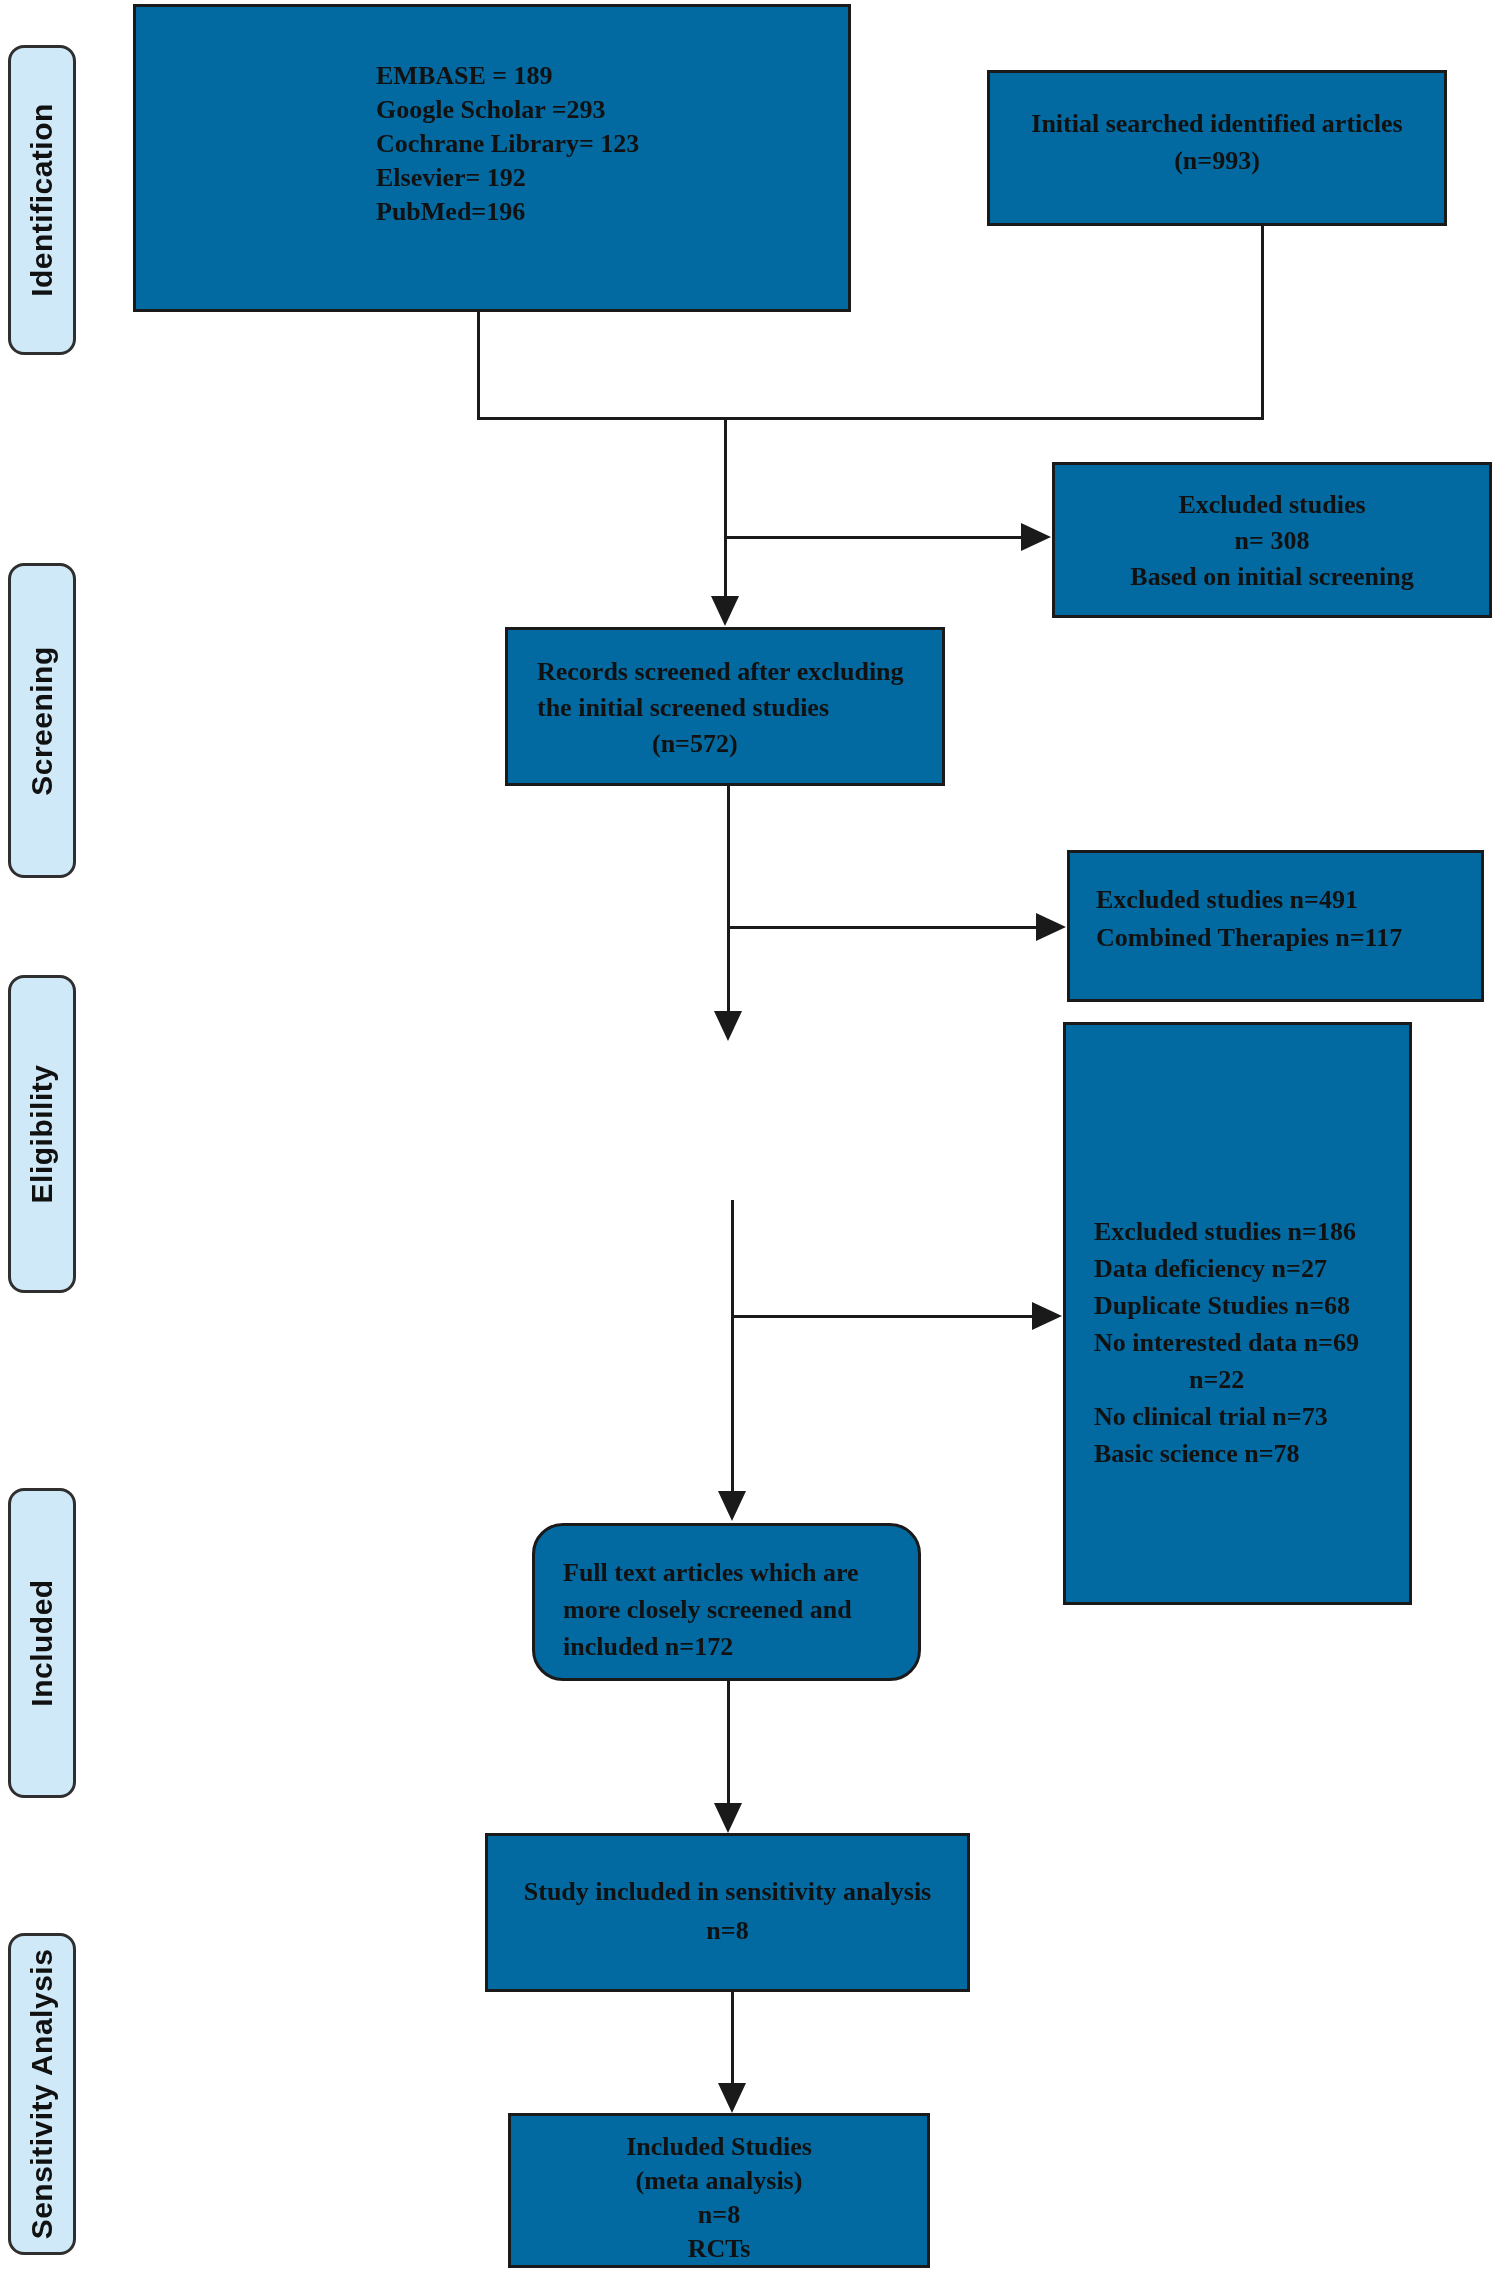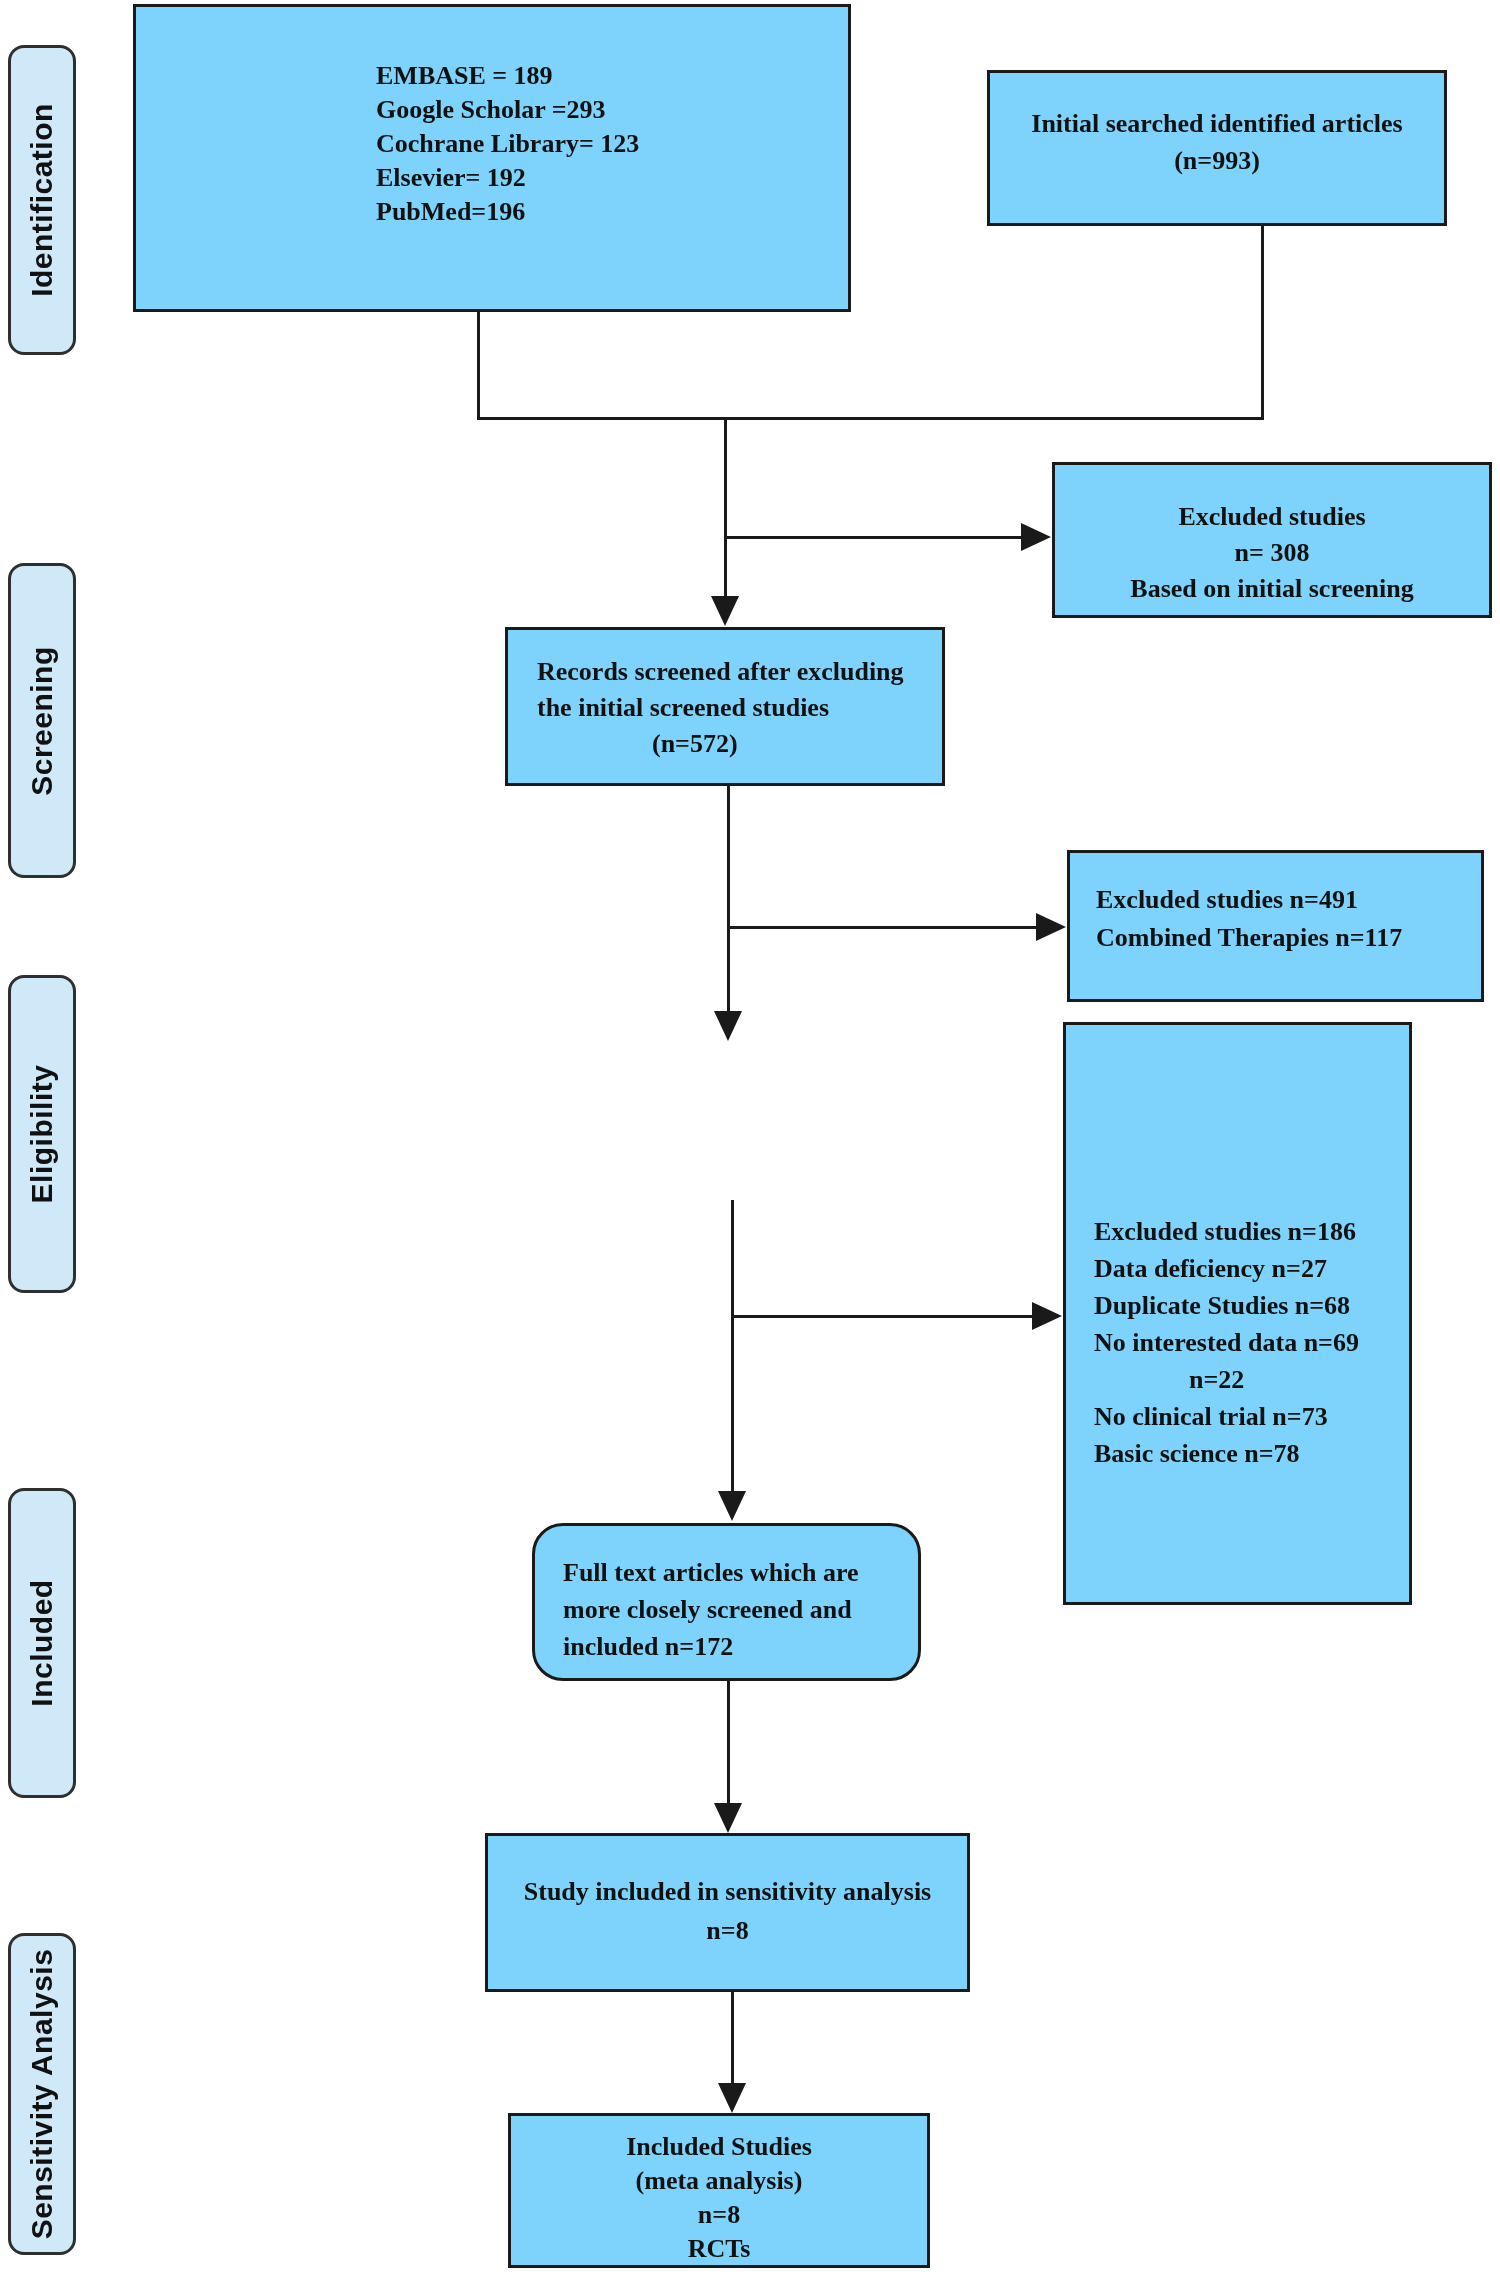--- a/index.html
+++ b/index.html
@@ -31,21 +31,21 @@
     white-space:nowrap;
     font-family:"Liberation Sans", sans-serif;
     font-weight:bold;
     font-size:30px;
     color:var(--text);
     letter-spacing:0.5px;
   }
   
   .fbox{
     position:absolute;
-    background:#7dd3fc;
+    background:#0369a1;
     border:3px solid var(--box-border);
     box-sizing:border-box;
     font-weight:bold;
     font-size:26px;
     line-height:34px;
     color:var(--text);
   }
   .fbox .ln{white-space:nowrap;}
   .center{text-align:center;}
   
@@ -92,21 +92,21 @@
     <div class="ln">Cochrane Library= 123</div>
     <div class="ln">Elsevier= 192</div>
     <div class="ln">PubMed=196</div>
   </div>
 
   <div class="fbox center" style="left:987px;top:70px;width:460px;height:156px;padding-top:32px;line-height:37px;">
     <div class="ln">Initial searched identified articles</div>
     <div class="ln">(n=993)</div>
   </div>
 
-  <div class="fbox center" style="left:1052px;top:462px;width:440px;height:156px;padding-top:34px;line-height:36px;">
+  <div class="fbox center" style="left:1052px;top:462px;width:440px;height:156px;padding-top:22px;line-height:36px;">
     <div class="ln">Excluded studies</div>
     <div class="ln">n= 308</div>
     <div class="ln">Based on initial screening</div>
   </div>
 
   <div class="fbox" style="left:505px;top:627px;width:440px;height:159px;padding:24px 0 0 29px;line-height:36px;">
     <div class="ln">Records screened after excluding</div>
     <div class="ln">the initial screened studies</div>
     <div class="ln" style="padding-left:115px;">(n=572)</div>
   </div>

